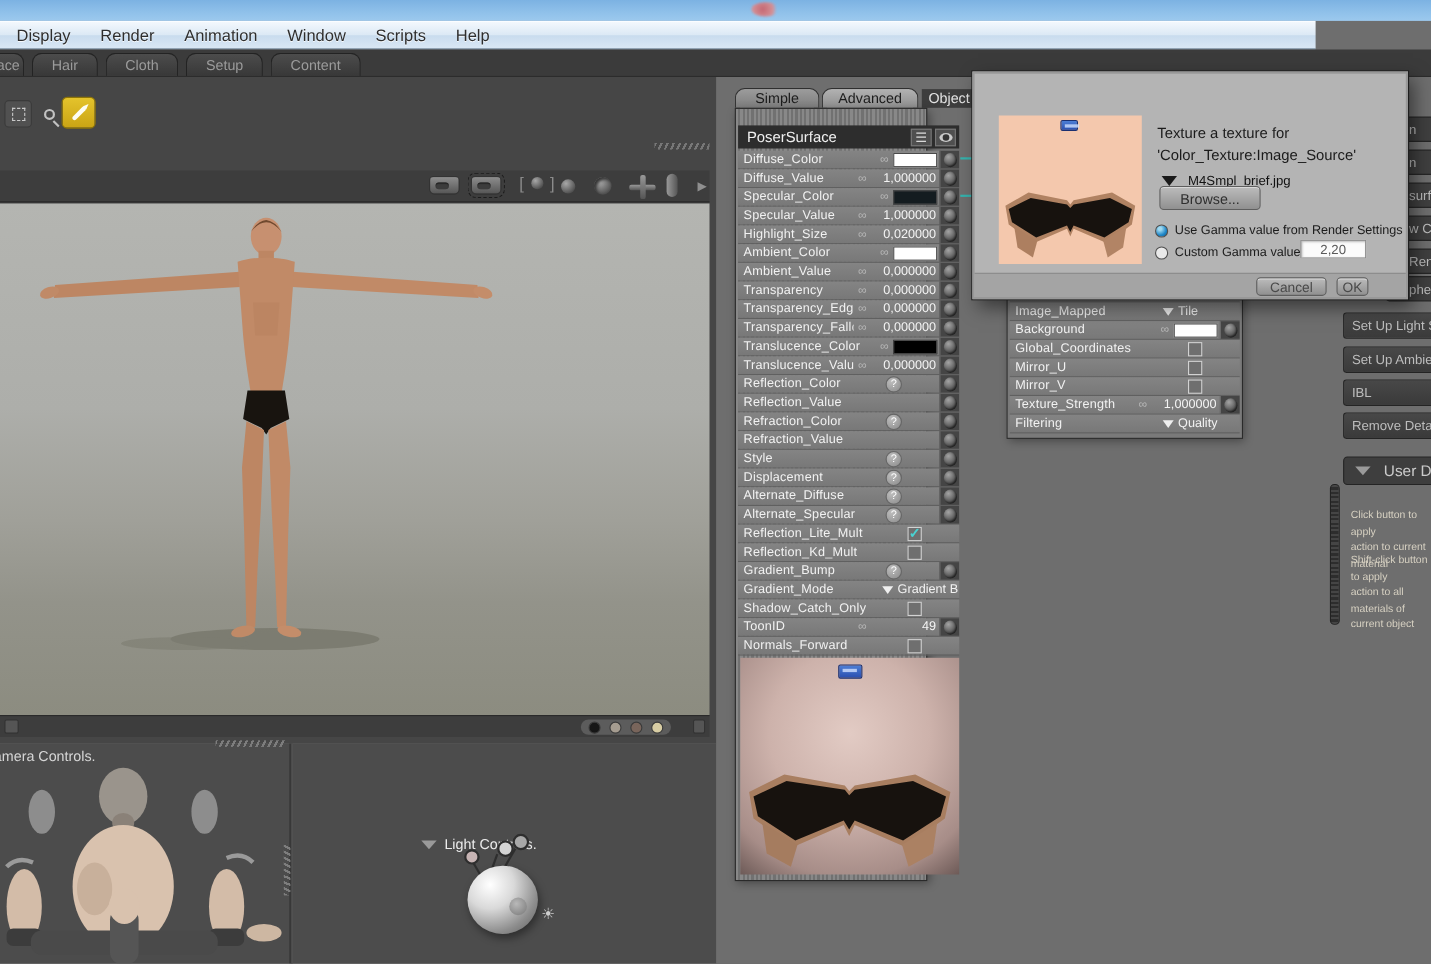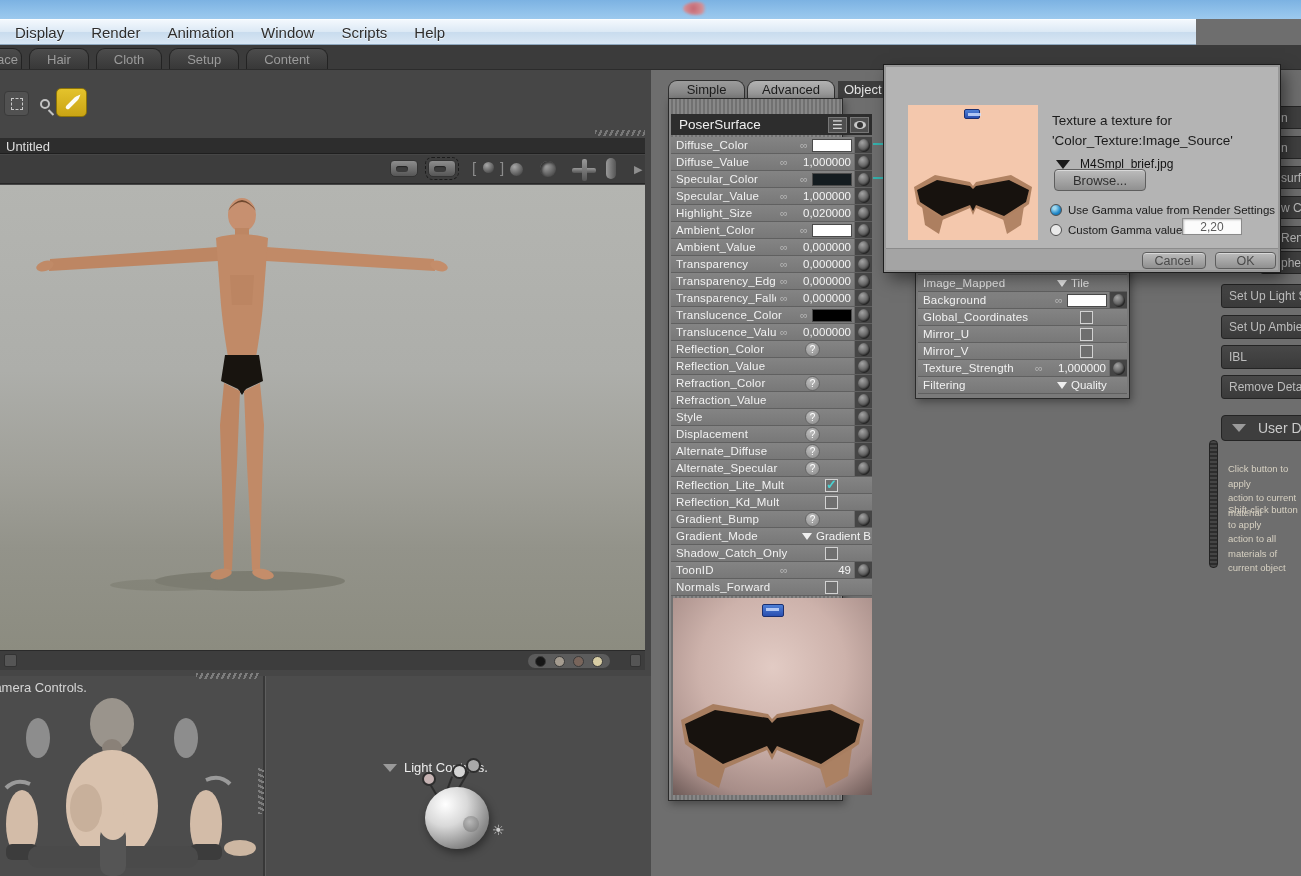--- a/index.html
+++ b/index.html
@@ -187,21 +187,21 @@
   #tm-browse { left:168px; top:102px; width:92px; height:22px; font-size:13px; }
   .radio-row { left:164px; display:flex; align-items:center; gap:6px; }
   .radio { width:12px; height:12px; border-radius:50%; border:1px solid #4f4f4f; background:#e9e9e9; }
   .radio.sel { background:radial-gradient(circle at 35% 30%,#9fd8ef 15%,#1f87c8 60%,#0d5e96); }
   .radio-label { font-size:11.5px; color:#1b1b1b; }
   #tm-gamma-field { left:296px; top:151px; width:60px; height:17px; background:#fbfbfb;
     border:1px solid #8a8a8a; box-shadow:inset 1px 1px 2px #bbb; font-size:12px; color:#5a5a5a;
     display:flex; align-items:center; justify-content:center; }
   #tm-bottom { left:0; top:181px; width:392px; height:22px; background:#a4a4a4; border-top:1px solid #8b8b8b; }
   #tm-cancel { left:256px; top:3px; width:64px; height:17px; font-size:12.5px; color:#4a4a4a; }
-  #tm-ok { left:329px; top:3px; width:61px; height:17px; font-size:12.5px; color:#4a4a4a; }
+  #tm-ok { left:329px; top:3px; width:29px; height:17px; font-size:12.5px; color:#4a4a4a; }
 </style>
 </head>
 <body>
 
 <div class="abs" id="desktop-strip">
   <div class="abs" id="wallpaper-artifact"></div>
 </div>
 <div class="abs" id="menubar">
     <div class="menu-item">Display</div>
     <div class="menu-item">Render</div>
@@ -224,23 +224,20 @@
   </div>
   <div class="abs tool-btn" style="left:32px;background:transparent;border:none">
     <div id="magnifier-glass"></div>
   </div>
   <div class="abs" id="eyedropper-btn">
     <div id="eyedropper-glyph"></div>
   </div>
   <div class="abs" id="doc-hatch"></div>
 
   <div class="abs" id="doc-window">
-    <div class="abs" id="doc-titlebar">
-      <div class="abs" id="doc-title">Untitled</div>
-    </div>
     <div class="abs" id="doc-toolbar">
       <div class="abs vp-icon" style="left:390px">
           <div class="cam-body"></div>
         </div>
       <div class="abs vp-icon" style="left:428px">
           <div class="cam-body cam-dash"></div>
         </div>
       <div class="abs vp-icon" style="left:472px;top:4px">
         <span class="bracket">[</span>
         <span class="ball" style="display:inline-block;width:11px;height:11px;margin:0 2px"></span>

